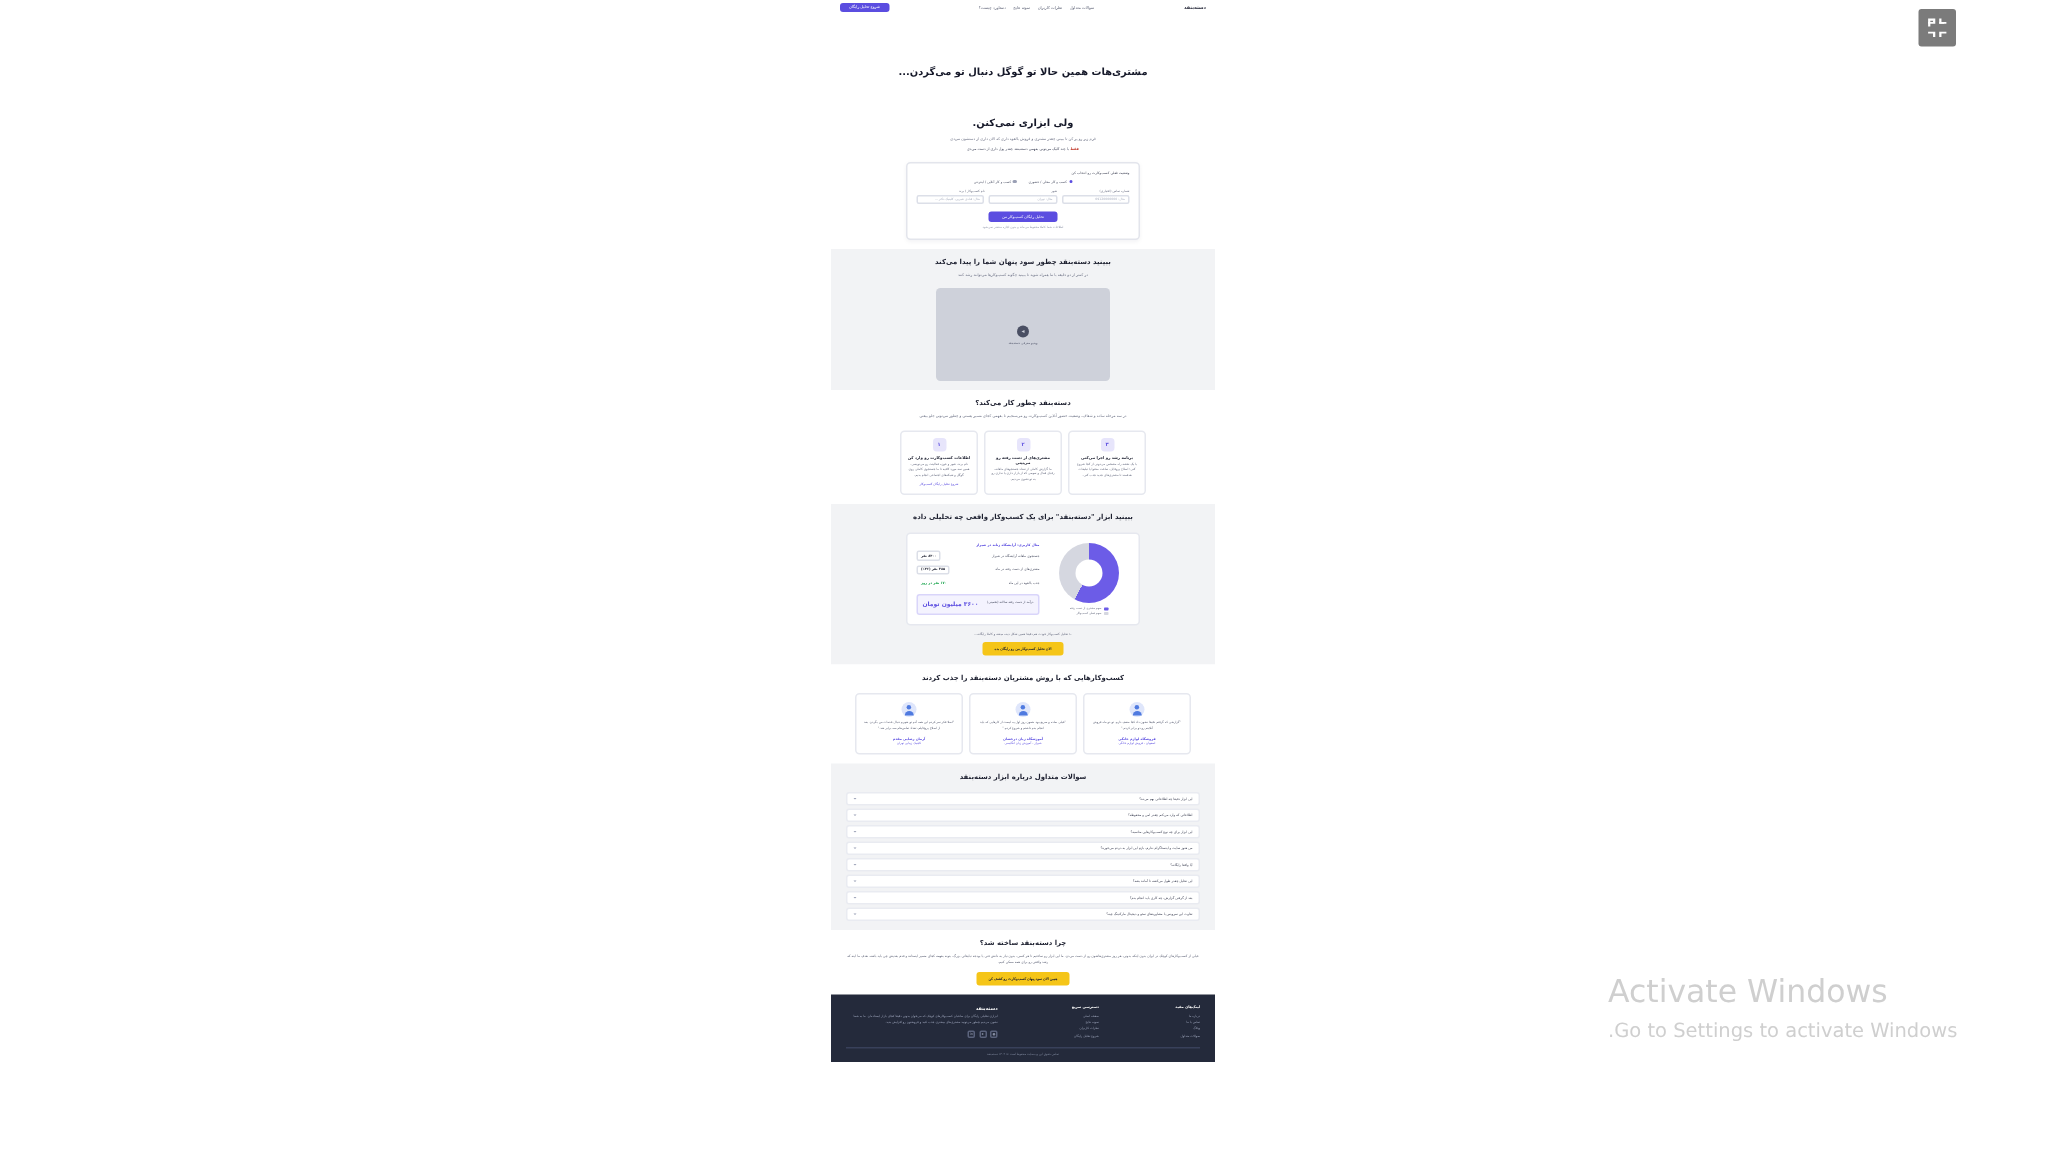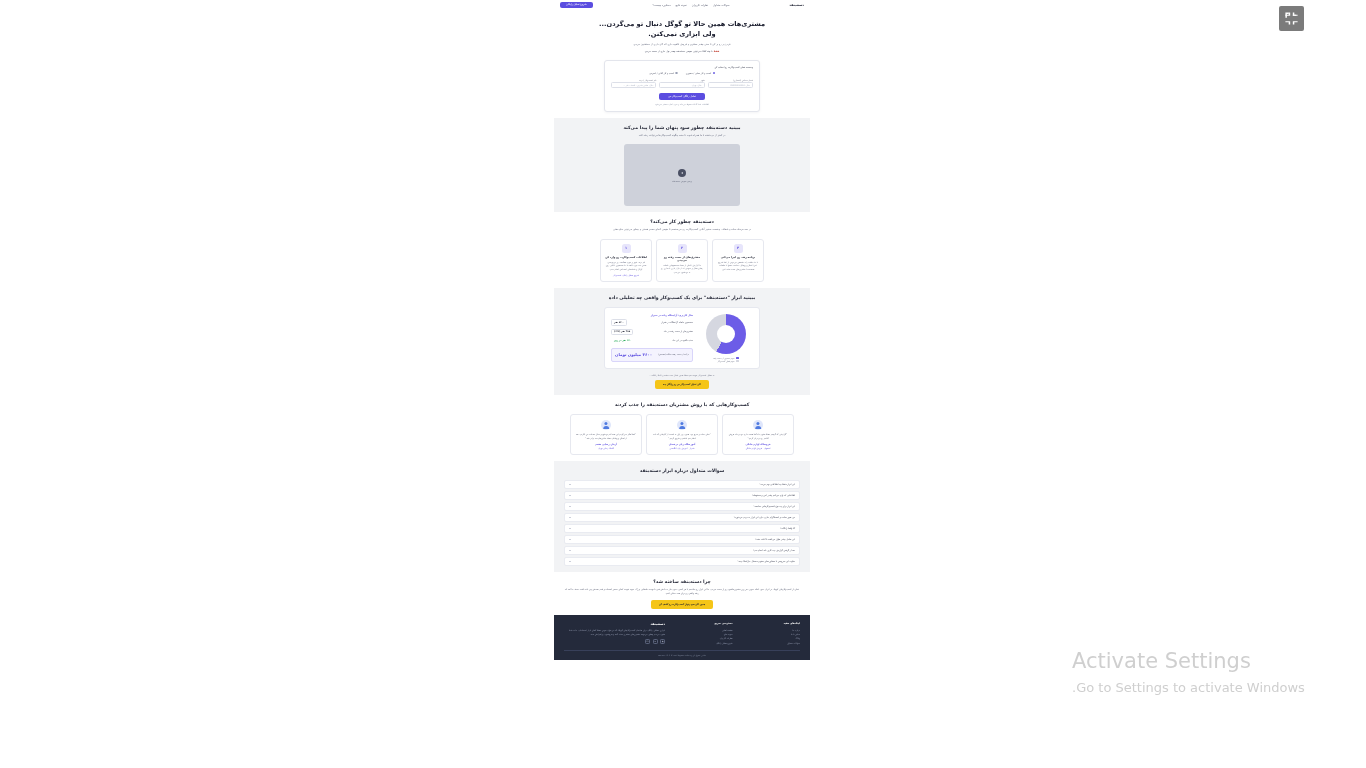--- a/index.html
+++ b/index.html
@@ -35,21 +35,21 @@
   
   .sec { padding: 6px 10px; }
   .sec.gray { background: #f2f3f5; }
   .sec.white { background: #ffffff; }
   .h2 { font-size: 4.6px; font-weight: 700; color: #1b1e2e; text-align: center; line-height: 1.55; }
   .h2.big { font-size: 6.6px; line-height: 1.5; }
   .sub { font-size: 2.5px; color: #6b7084; text-align: center; line-height: 1.7; margin-top: 3px; }
 
   
   .hero { padding: 9px 14px 6px 14px; background: #fff; }
-  .hero .h2.big { color: #151829; }
+  .hero .h2.big { color: #151829; margin-top: 24px; }
   .hero-note { font-size: 2.4px; color: #454a5e; text-align: center; margin-top: 2.5px; line-height: 1.8; }
   .hero-note b { color: #c0392b; }
 
   .form-card {
     margin: 6px auto 0 auto; width: 156px; background: #fff;
     border: 0.5px solid #e3e5ec; border-radius: 3px;
     padding: 5px 6px 6px 6px; box-shadow: 0 1px 3px rgba(20,20,50,.05);
   }
   .form-lbl { font-size: 2.3px; color: #3b3f52; margin-bottom: 3px; text-align: right; }
   .radios { display: flex; gap: 8px; justify-content: center; margin-bottom: 4px; }
@@ -458,17 +458,17 @@
         <path d="M6.6 1.5v3.6H1.5V3.9h3.5V1.5z"></path>
         <path d="M9.4 1.5v2.4h3.5v1.2H9.4V1.5z" transform="translate(0 0)"></path>
         <path d="M14.5 3.9h-3.5V1.5H9.4v3.6h5.1z"></path>
         <path d="M1.5 12.1h3.5v2.4h1.6v-3.6H1.5z"></path>
         <path d="M14.5 12.1h-3.5v2.4H9.4v-3.6h5.1z"></path>
       </g>
     </svg>
   </div>
 
   <div id="watermark">
-    <div class="w1">Activate Settings</div>
+    <div class="w1">Activate Windows</div>
     <div class="w2">Go to Settings to activate Windows.</div>
   </div>
 
 </div>
 
 </body></html>

